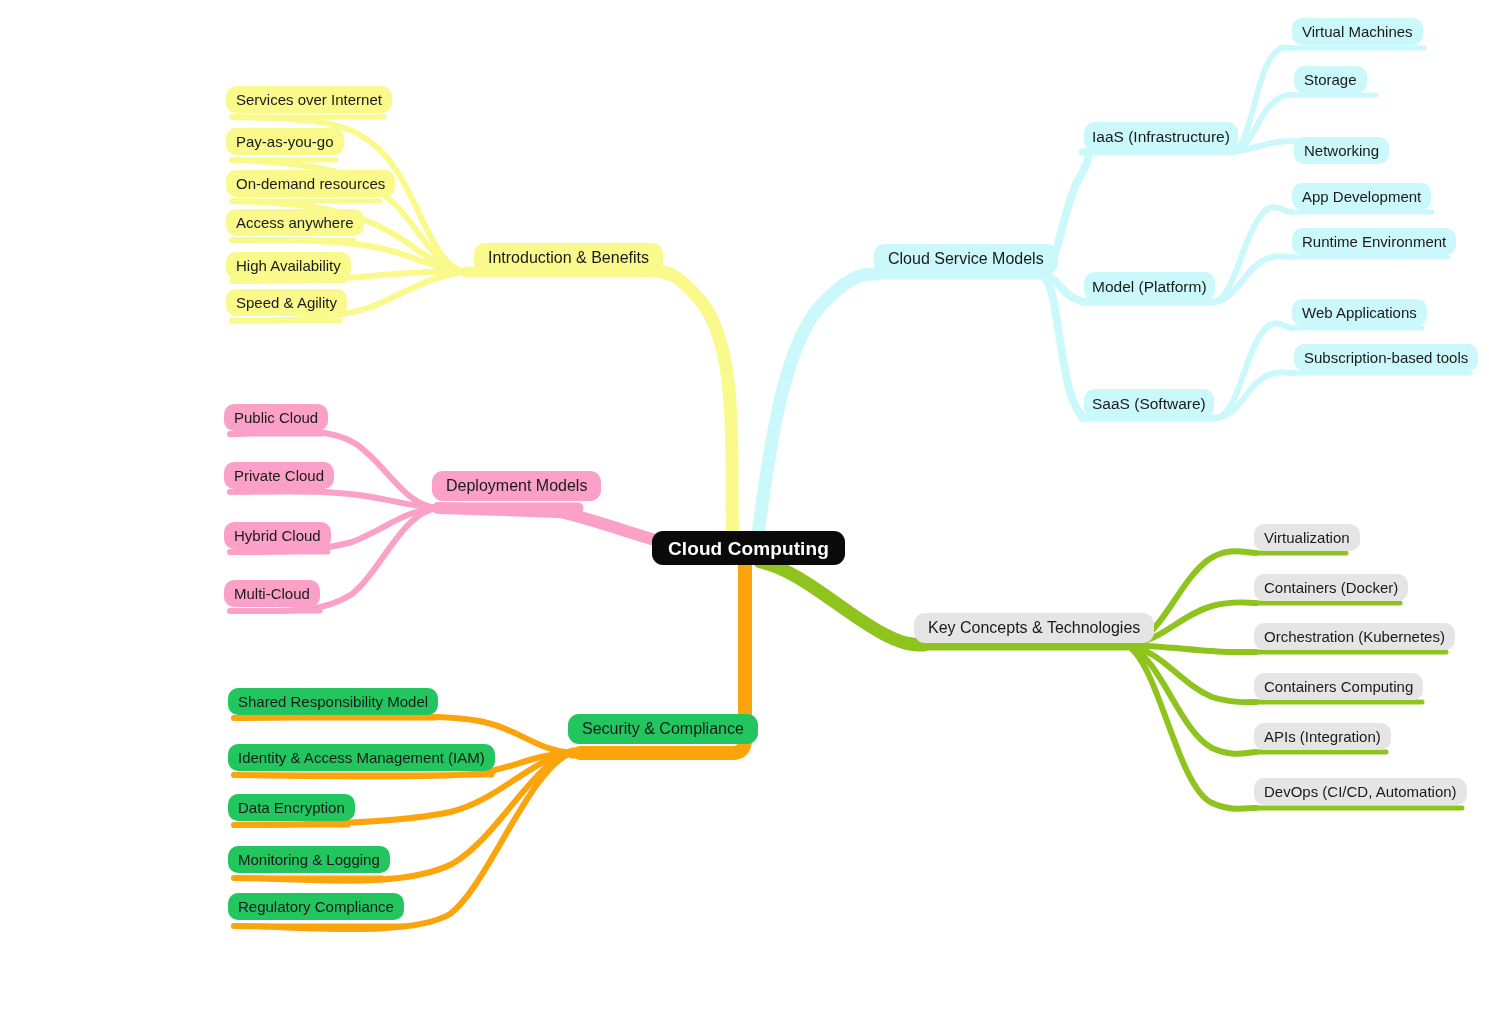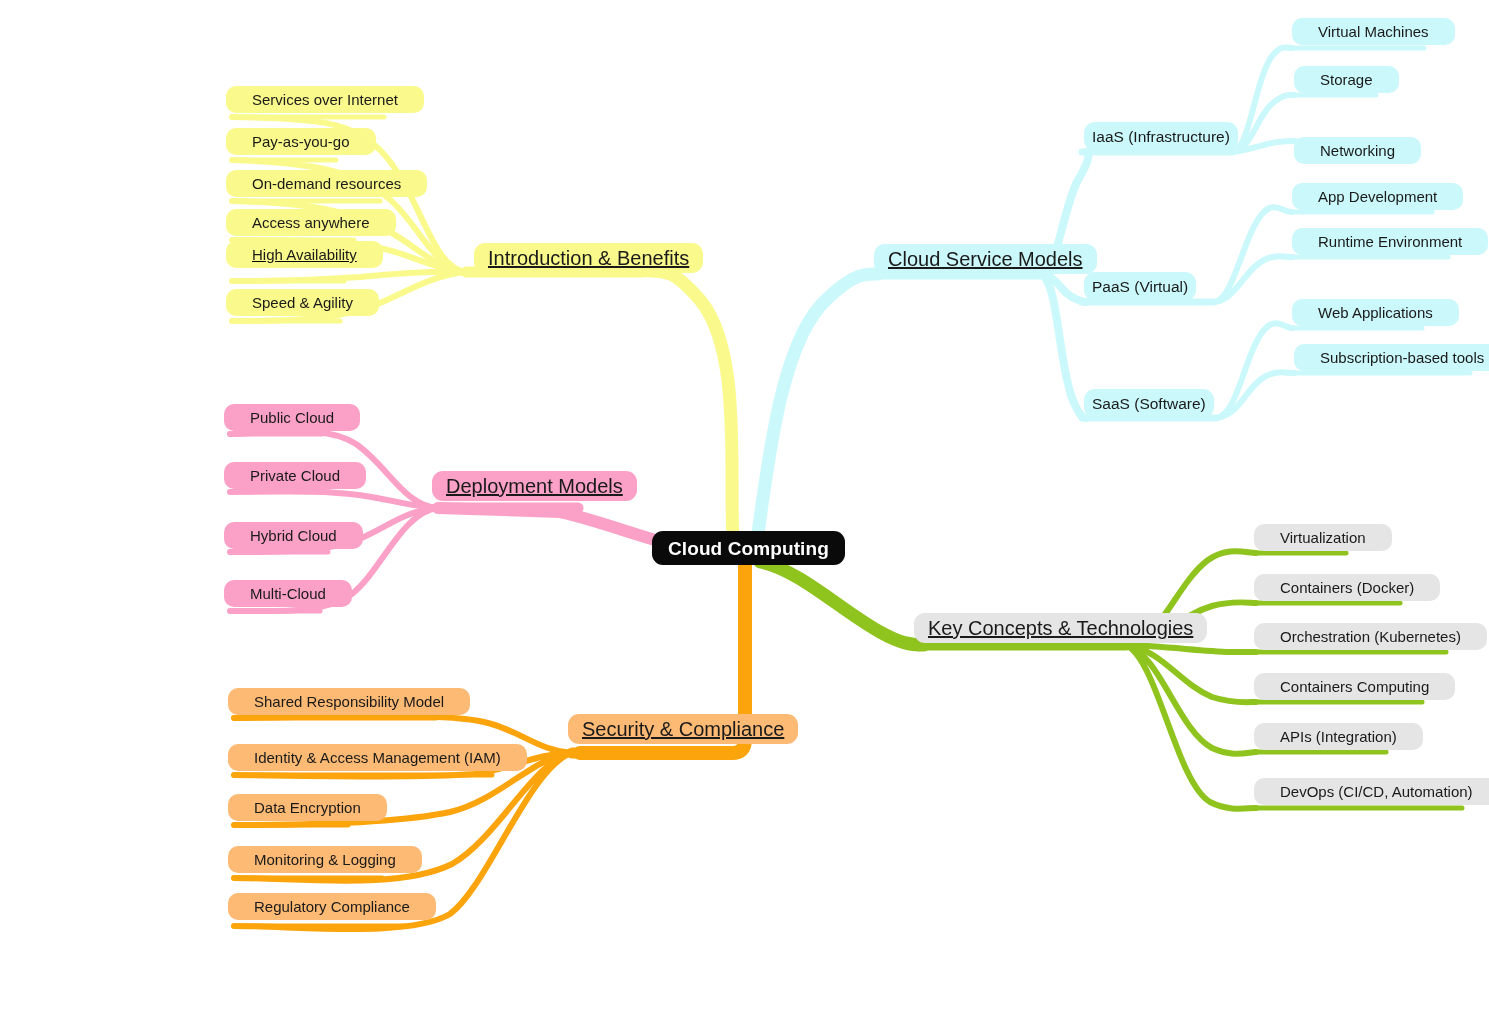--- a/index.html
+++ b/index.html
@@ -57,52 +57,51 @@
 
   
   .node.branch {
     padding: 0 14px;
     height: 30px;
     border-radius: 11px;
     z-index: 10;
   }
   .node.branch .node-label {
     color: #1a1a1a;
-    font-size: 20px;
-    text-decoration: underline;
+    font-size: 16px;
   }
 
   
   .node.sub {
     padding: 0 8px;
     height: 29px;
     border-radius: 11px;
     z-index: 10;
   }
   .node.sub .node-label {
     color: #1a1a1a;
     font-size: 15.5px;
   }
 
   
   .node.leaf {
-    padding: 0 26px;
+    padding: 0 10px;
     height: 27px;
     border-radius: 10px;
     z-index: 10;
   }
   .node.leaf .node-label {
     color: #1a1a1a;
     font-size: 15px;
   }
 
   
   .c-yellow { background: #fafa8c; }
   .c-pink   { background: #fba0c6; }
-  .c-orange { background: #fdba74; text-align: right; }
+  .c-orange { background: #22c55e; text-align: right; }
   .c-cyan   { background: #cbf8fa; }
   .c-green  { background: #e5e5e5; }
 </style>
 </head>
 <body>
 
 <div id="mindmap-canvas">
 
   <svg id="edges-layer" viewBox="0 0 1489 1035" width="1489" height="1035" xmlns="http://www.w3.org/2000/svg">
 
@@ -214,21 +213,21 @@
   </div>
   <div class="node leaf c-yellow" style="left:226px; top:128px;">
     <span class="node-label">Pay-as-you-go</span>
   </div>
   <div class="node leaf c-yellow" style="left:226px; top:170px;">
     <span class="node-label">On-demand resources</span>
   </div>
   <div class="node leaf c-yellow" style="left:226px; top:209px;">
     <span class="node-label">Access anywhere</span>
   </div>
-  <div class="node leaf c-yellow" style="left:226px; top:241px;text-decoration:underline;">
+  <div class="node leaf c-yellow" style="left:226px; top:252px;">
     <span class="node-label">High Availability</span>
   </div>
   <div class="node leaf c-yellow" style="left:226px; top:289px;">
     <span class="node-label">Speed &amp; Agility</span>
   </div>
 
   <div class="node branch c-pink" style="left:432px; top:471px;">
     <span class="node-label">Deployment Models</span>
   </div>
   <div class="node leaf c-pink" style="left:224px; top:404px;">
@@ -274,21 +273,21 @@
     <span class="node-label">Virtual Machines</span>
   </div>
   <div class="node leaf c-cyan" style="left:1294px; top:66px;">
     <span class="node-label">Storage</span>
   </div>
   <div class="node leaf c-cyan" style="left:1294px; top:113px;margin-top:24px;">
     <span class="node-label">Networking</span>
   </div>
 
   <div class="node sub c-cyan" style="left:1084px; top:272px;">
-    <span class="node-label">PaaS (Virtual)</span>
+    <span class="node-label">Model (Platform)</span>
   </div>
   <div class="node leaf c-cyan" style="left:1292px; top:183px;">
     <span class="node-label">App Development</span>
   </div>
   <div class="node leaf c-cyan" style="left:1292px; top:228px;">
     <span class="node-label">Runtime Environment</span>
   </div>
 
   <div class="node sub c-cyan" style="left:1084px; top:389px;">
     <span class="node-label">SaaS (Software)</span>

